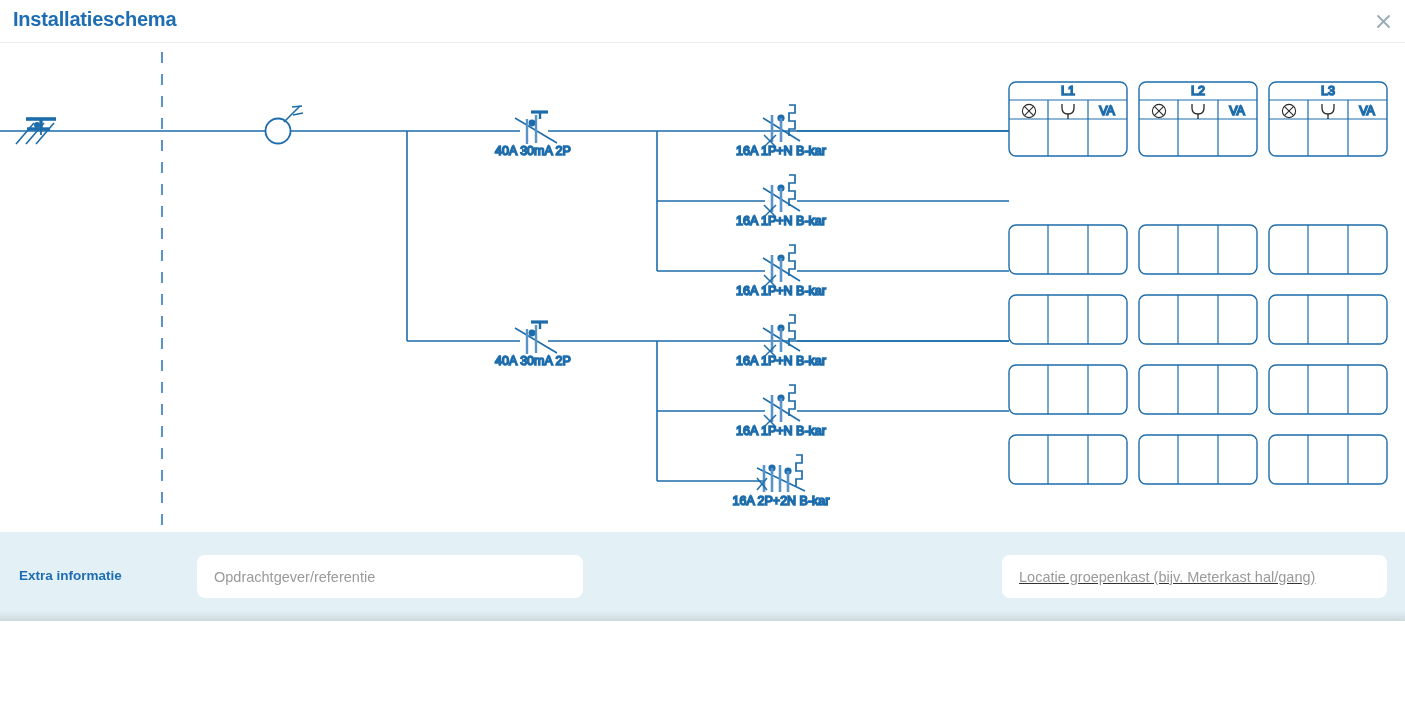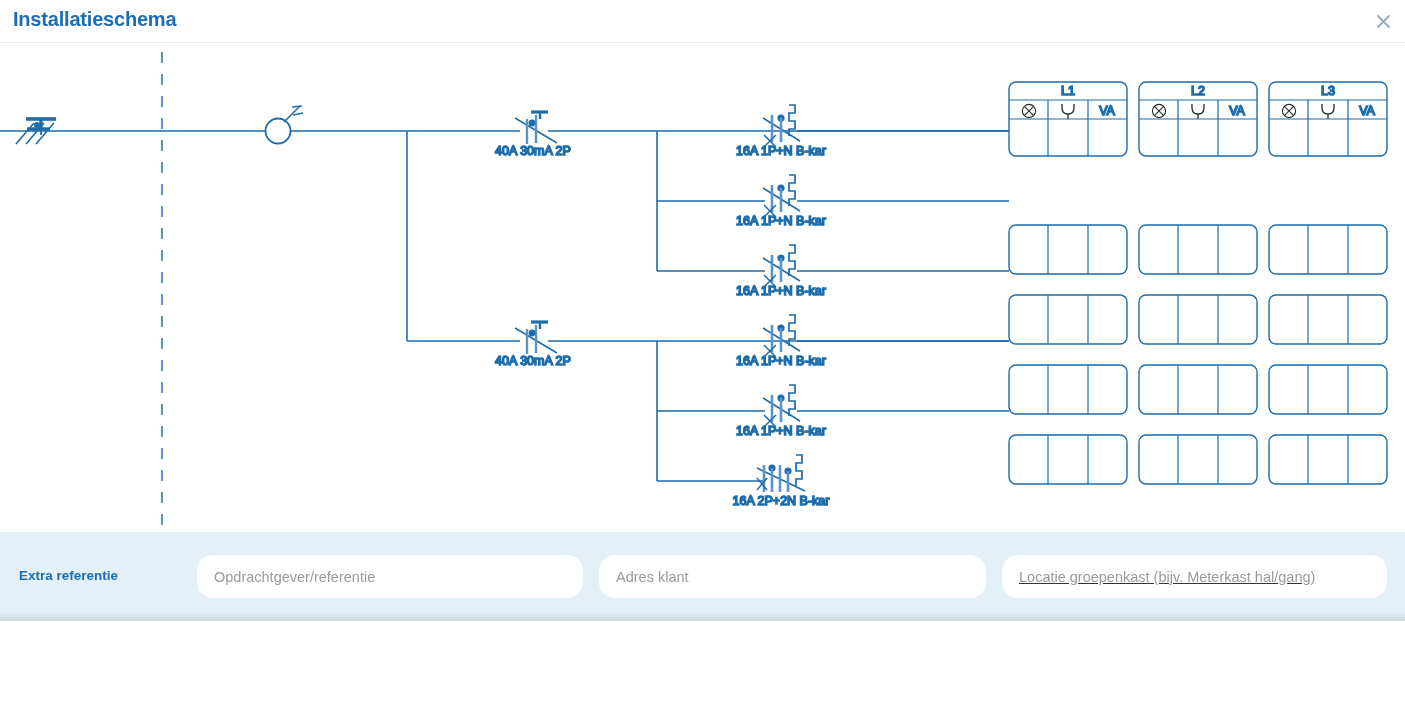--- a/index.html
+++ b/index.html
@@ -106,21 +106,21 @@
     top: 568px;
     font-size: 13.5px;
     font-weight: bold;
     color: #1c6db3;
   }
   .field {
     position: absolute;
     height: 43px;
     background: #ffffff;
     border: none;
-    border-radius: 16px;
+    border-radius: 8px;
     padding: 0 17px;
     font-family: "Liberation Sans", sans-serif;
     font-size: 14.5px;
     color: #333;
     outline: none;
   }
   .field::placeholder { color: #9a9a9a; }
   #field-referentie { left: 197px;  top: 555px; width: 386px; }
   #field-adres      { left: 599px;  top: 555px; width: 387px; }
   #field-locatie    { left: 1002px; top: 555px; width: 385px; text-decoration: underline; }
@@ -403,24 +403,23 @@
           </g>
         </g>
 
       </g>
     </svg>
   </div>
 
   <div class="extra-bar">
     <div class="shadow-edge"></div>
   </div>
-  <div class="extra-label">Extra referentie</div>
+  <div class="extra-label">Extra informatie</div>
 
   <input id="field-referentie" class="field" type="text" placeholder="Opdrachtgever/referentie" style="">
-  <input id="field-adres" class="field" type="text" placeholder="Adres klant" style="">
   <input id="field-locatie" class="field" type="text" placeholder="Locatie groepenkast (bijv. Meterkast hal/gang)" style="">
 
   <div class="actions">
     
     
   </div>
 
 </div>
 
 </body></html>

